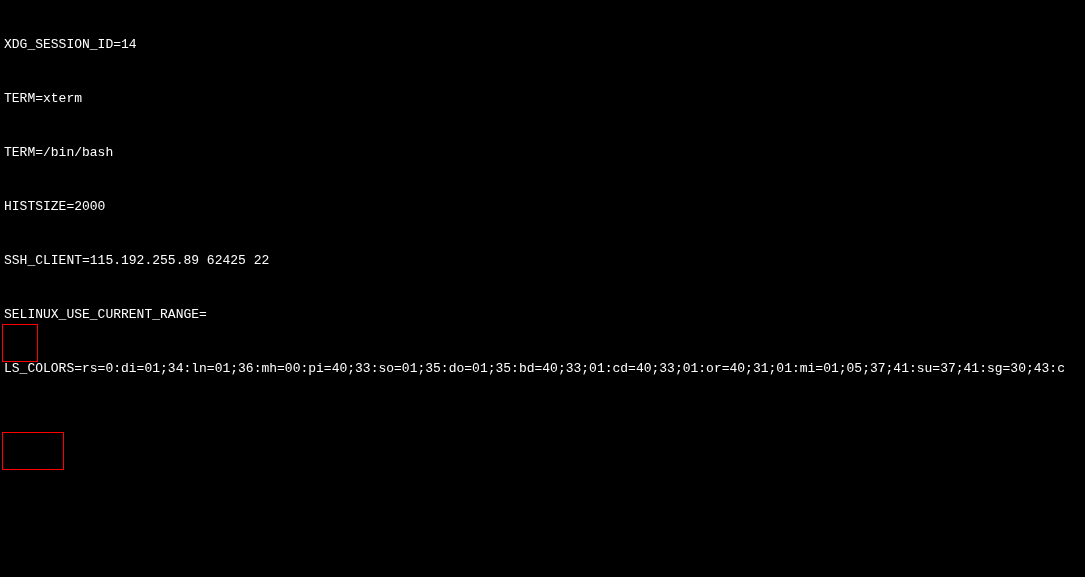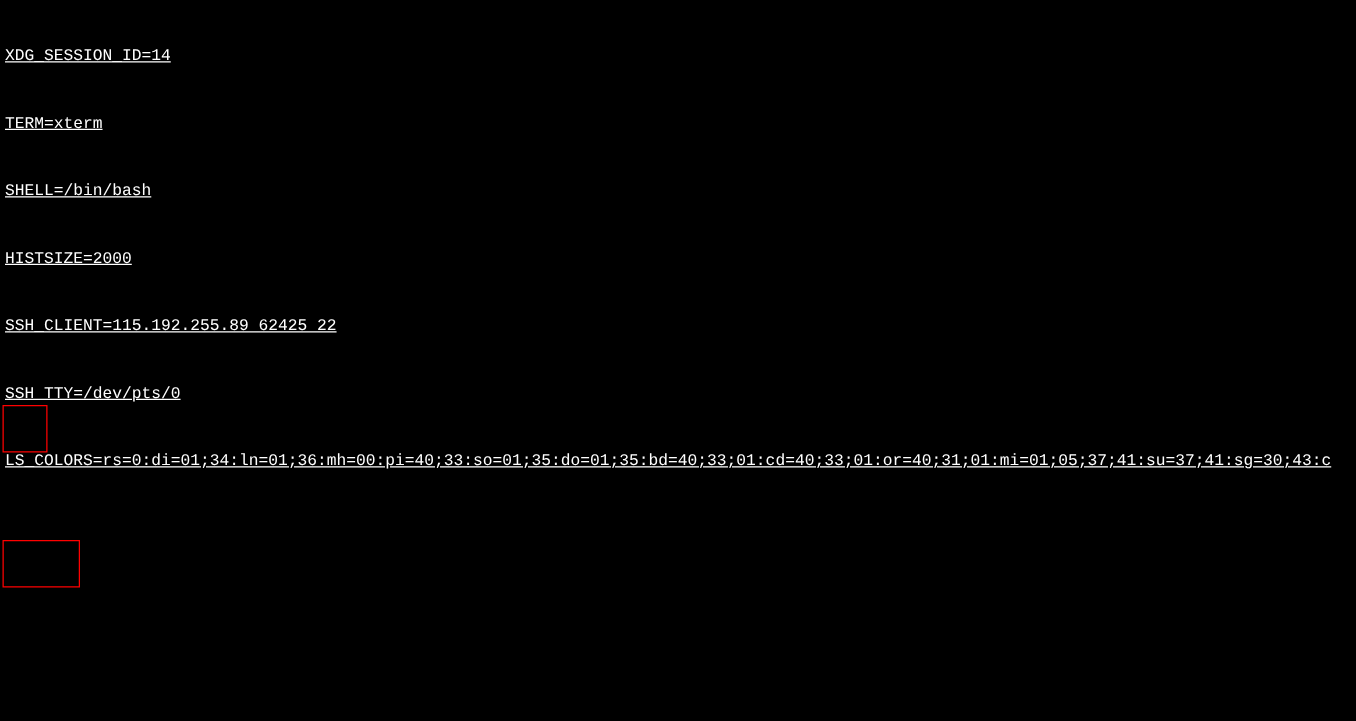--- a/index.html
+++ b/index.html
@@ -16,21 +16,20 @@
   }
   #terminal {
     position: relative;
     padding: 0 0 0 4px;
     white-space: pre;
   }
   .line {
     display: block;
     white-space: pre;
     height: 18px;
-    text-decoration: underline;
   }
   
   .hl-box {
     position: absolute;
     border: 1px solid #ff0000;
     pointer-events: none;
     box-sizing: border-box;
   }
   #hl-pathpwd {
     left: 2px;
@@ -44,24 +43,24 @@
     width: 62px;
     height: 38px;
   }
 </style>
 </head>
 <body>
 
 <div id="terminal">
   <span class="line">XDG_SESSION_ID=14</span>
   <span class="line">TERM=xterm</span>
-  <span class="line">SHELL=/bin/bash</span>
+  <span class="line">TERM=/bin/bash</span>
   <span class="line">HISTSIZE=2000</span>
   <span class="line">SSH_CLIENT=115.192.255.89 62425 22</span>
-  <span class="line">SSH_TTY=/dev/pts/0</span>
+  <span class="line">SELINUX_USE_CURRENT_RANGE=</span>
   <span class="line">LS_COLORS=rs=0:di=01;34:ln=01;36:mh=00:pi=40;33:so=01;35:do=01;35:bd=40;33;01:cd=40;33;01:or=40;31;01:mi=01;05;37;41:su=37;41:sg=30;43:c</span>
   
   
   
   
   
   
   
   
   

